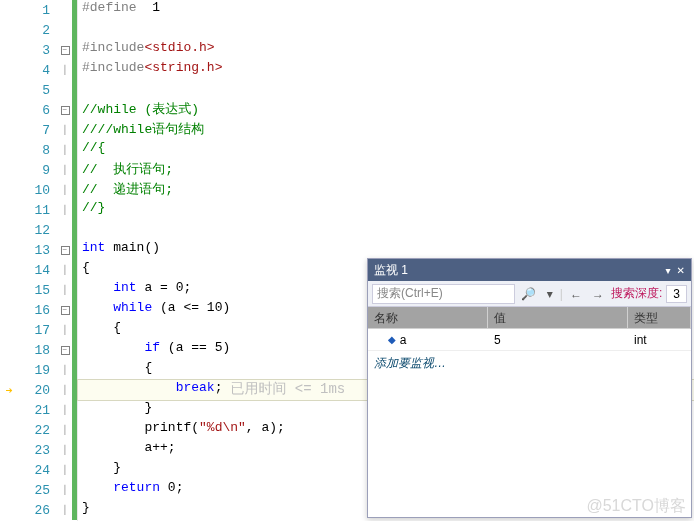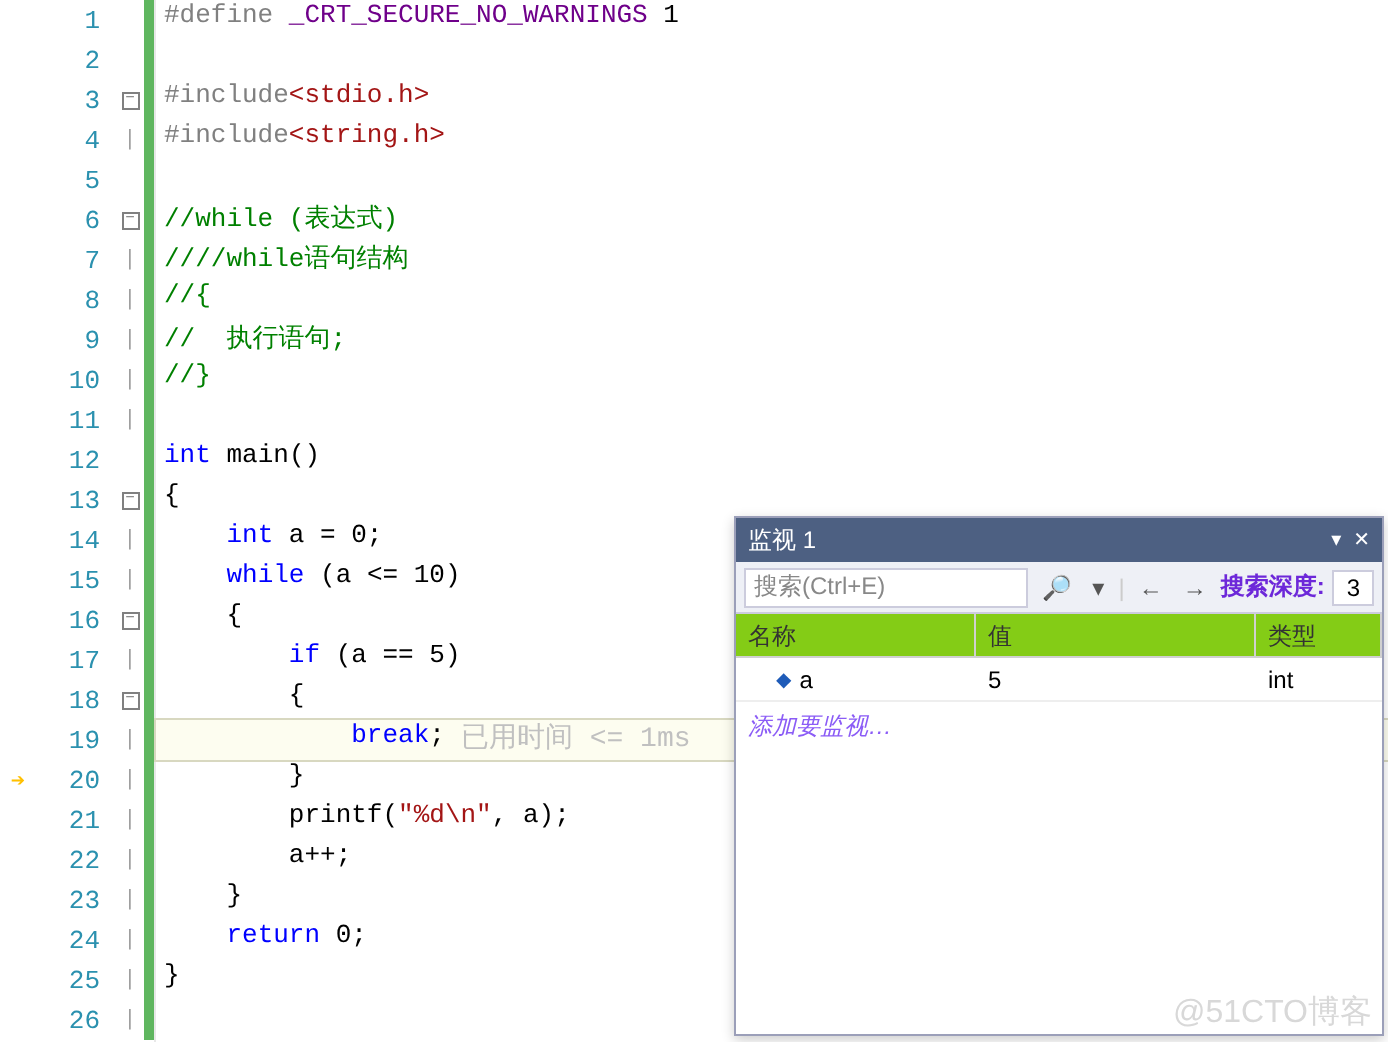--- a/index.html
+++ b/index.html
@@ -26,33 +26,33 @@
 .highlight-line { background: #fdfdf0; outline: 1px solid #d8d8c0; }
 .perf-hint { color: #c0c0c0; font-size: 14px; margin-left: 8px; }
 .watch-panel { position: absolute; left: 367px; top: 258px; width: 325px; height: 260px; background: #fff; border: 1px solid #9b9fb9; box-shadow: 0 2px 6px rgba(0,0,0,.2); font-family: "Microsoft YaHei", sans-serif; font-size: 12px; }
 .watch-title { background: #4d6082; color: #fff; height: 22px; display: flex; align-items: center; padding: 0 6px; justify-content: space-between; }
 .watch-title-right { display: flex; gap: 6px; }
 .watch-title-btn { color: #fff; cursor: pointer; font-size: 10px; }
 .watch-toolbar { background: #eef0f6; height: 26px; display: flex; align-items: center; padding: 0 4px; gap: 4px; border-bottom: 1px solid #ccd; }
 .search-box { flex: 1; border: 1px solid #ccd; height: 20px; background: #fff; display: flex; align-items: center; padding: 0 4px; color: #888; }
 .tb-icon { color: #555; cursor: pointer; padding: 0 3px; }
 .tb-sep { color: #ccc; }
-.depth-label { color: #6d28d9; font-weight: bold; }
+.depth-label { color: #be185d; }
 .depth-val { border: 1px solid #ccd; padding: 1px 6px; background: #fff; }
-.watch-header { display: flex; height: 22px; background: #84cc16; border-bottom: 1px solid #d0d0d0; }
+.watch-header { display: flex; height: 22px; background: #a3a3a3; border-bottom: 1px solid #d0d0d0; }
 .wh-col { border-right: 1px solid #d0d0d0; padding: 3px 6px; color: #333; }
 .wh-name { width: 120px; }
 .wh-val { width: 140px; }
 .wh-type { flex: 1; }
 .watch-row { display: flex; height: 22px; border-bottom: 1px solid #eee; align-items: center; }
 .wr-name { width: 120px; padding-left: 20px; display: flex; align-items: center; gap: 4px; }
 .wr-val { width: 140px; padding-left: 6px; }
 .wr-type { flex: 1; padding-left: 6px; }
 .cube-icon { color: #1e5bb8; font-size: 10px; }
-.add-watch { color: #8b5cf6; font-style: italic; padding: 4px 6px; }
+.add-watch { color: #0c4a6e; font-style: italic; padding: 4px 6px; }
 .watermark { position: absolute; right: 8px; bottom: 4px; color: #d8d8d8; font-size: 16px; font-family: sans-serif; }
 </style>
 </head>
 <body>
 
 <div class="editor">
   <div class="margin" id="margin">
       <div class="row">
         <div class="indicator"></div>
         <div class="lineno">1</div>
@@ -216,29 +216,30 @@
         <div class="change-bar"></div>
       </div>
       <div class="row">
         <div class="indicator"></div>
         <div class="lineno">26</div>
         <div class="fold-col">│</div>
         <div class="change-bar"></div>
       </div>
     </div>
   <div class="code-area" id="codearea">
-      <div class="code-line"><span></span><span class="pp">#define </span><span class="macro">_CRT_SECURE_NO_WARNINGS</span><span class="txt"> 1</span></div>
+      <div class="code-line"><span></span><span class="pp">#define </span><span class="txt"> 1</span></div>
       <div class="code-line"><span></span></div>
       <div class="code-line"><span></span><span class="pp">#include</span><span class="inc">&lt;stdio.h&gt;</span></div>
       <div class="code-line"><span></span><span class="pp">#include</span><span class="inc">&lt;string.h&gt;</span></div>
       <div class="code-line"><span></span></div>
       <div class="code-line"><span></span><span class="cmt">//while (表达式)</span></div>
       <div class="code-line"><span></span><span class="cmt">////while语句结构</span></div>
       <div class="code-line"><span></span><span class="cmt">//{</span></div>
       <div class="code-line"><span></span><span class="cmt">//  执行语句;</span></div>
+      <div class="code-line"><span></span><span class="cmt">//  递进语句;</span></div>
       <div class="code-line"><span></span><span class="cmt">//}</span></div>
       <div class="code-line"><span></span></div>
       <div class="code-line"><span></span><span class="kw">int</span><span class="txt"> </span><span class="func">main</span><span class="txt">()</span></div>
       <div class="code-line"><span></span><span class="txt">{</span></div>
       <div class="code-line"><span>    </span><span class="kw">int</span><span class="txt"> a = 0;</span></div>
       <div class="code-line"><span>    </span><span class="kw">while</span><span class="txt"> (a &lt;= 10)</span></div>
       <div class="code-line"><span>    </span><span class="txt">{</span></div>
       <div class="code-line"><span>        </span><span class="kw">if</span><span class="txt"> (a == 5)</span></div>
       <div class="code-line"><span>        </span><span class="txt">{</span></div>
       <div class="code-line highlight-line"><span>            </span><span class="kw">break</span><span class="txt">;</span><span class="perf-hint">已用时间 &lt;= 1ms</span></div>

